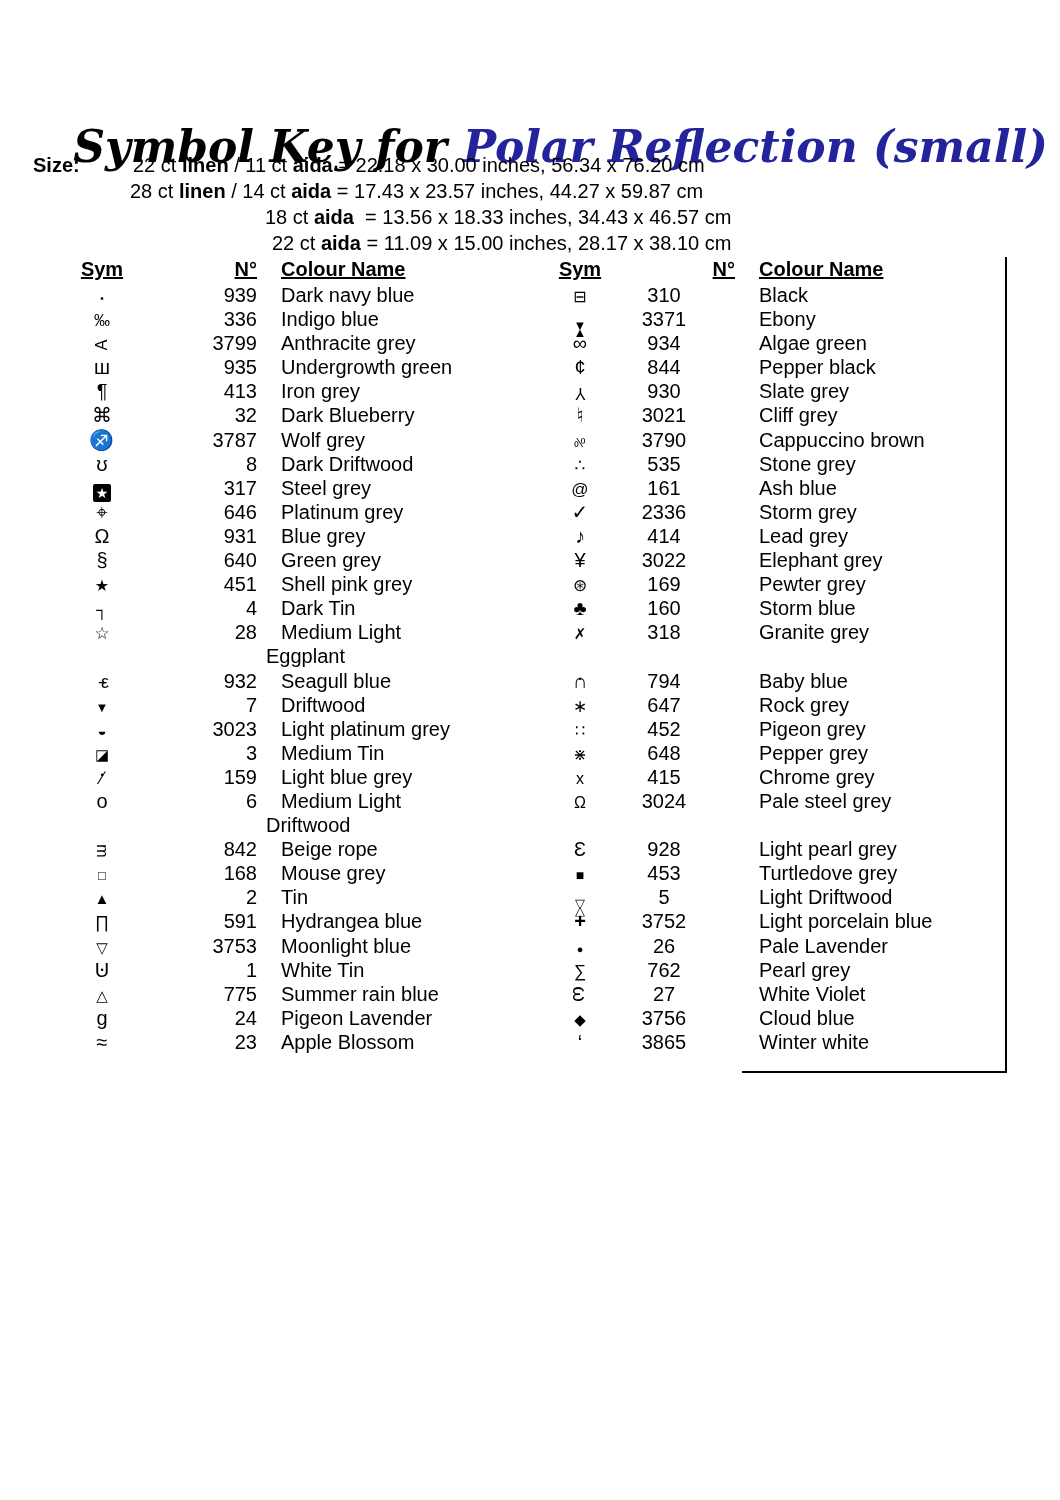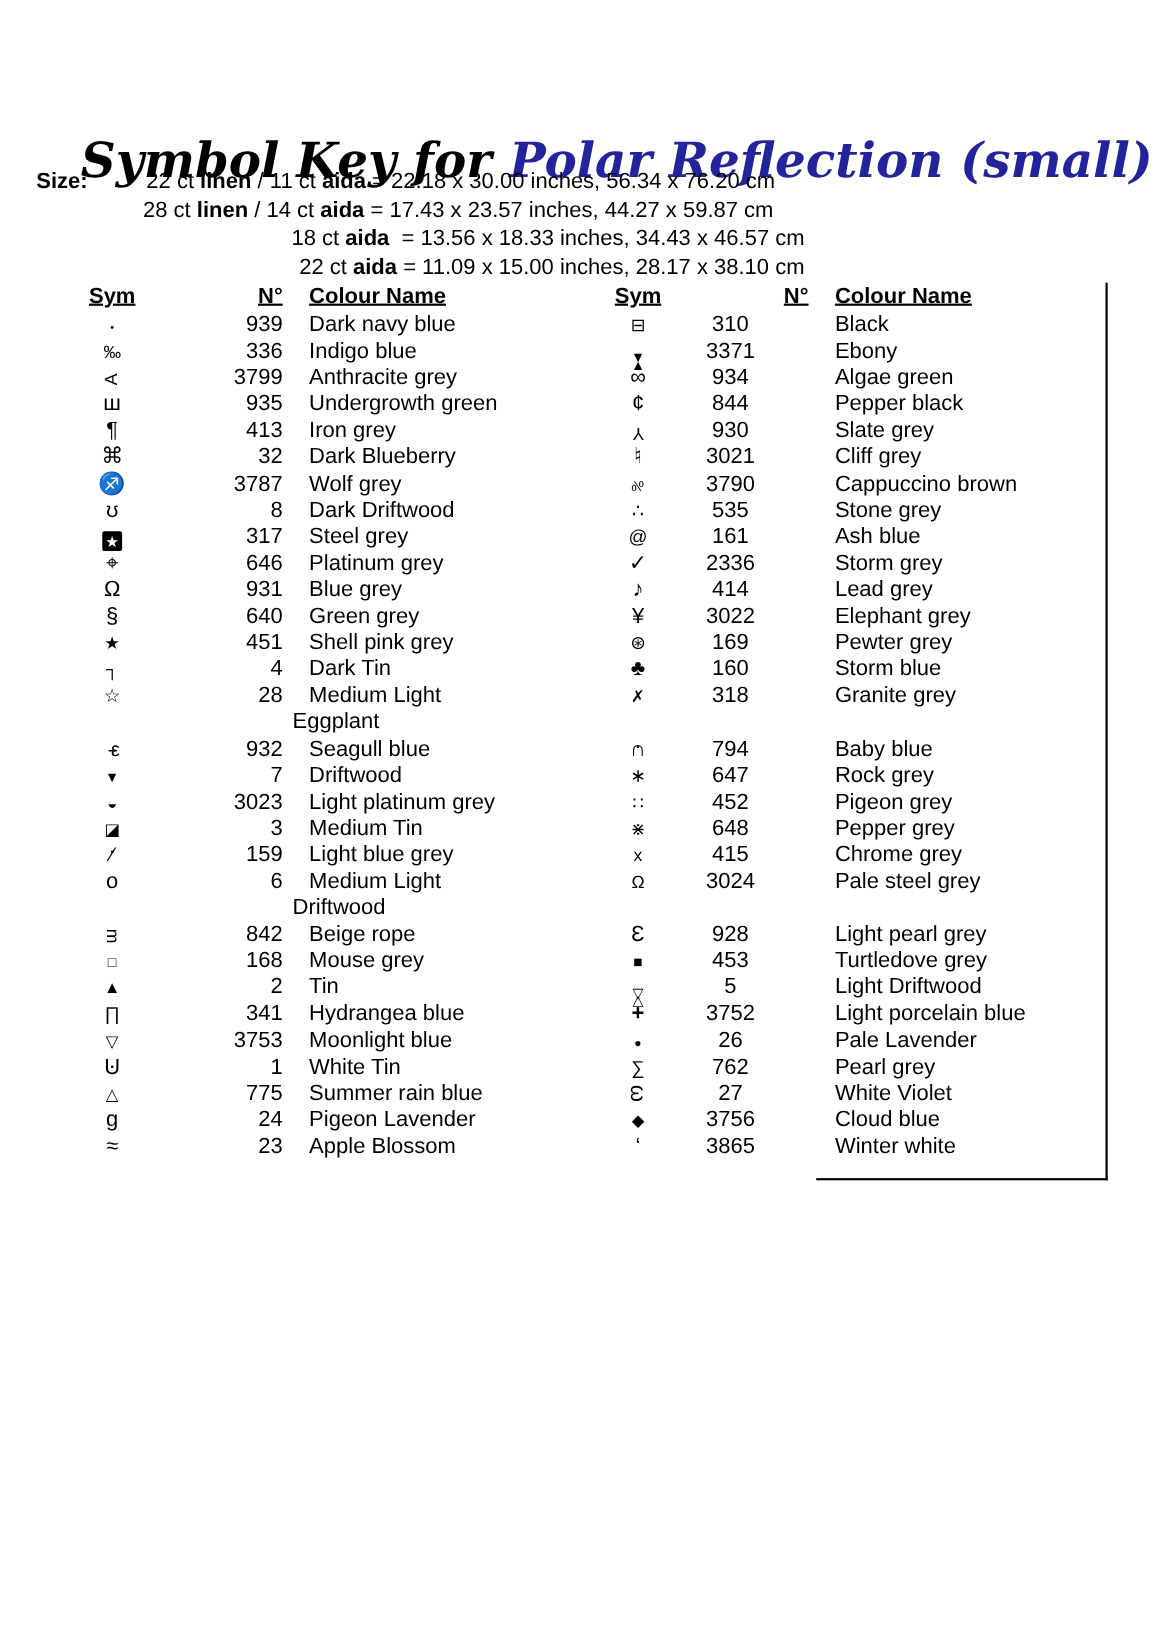--- a/index.html
+++ b/index.html
@@ -296,21 +296,21 @@
         <span class="cell c-name-l">Tin</span>
         <span class="cell c-sym-r"><span class="stack">
             <span>▽</span>
             <span>△</span>
           </span></span>
         <span class="cell c-num-r">5</span>
         <span class="cell c-name-r">Light Driftwood</span>
       </div>
       <div class="line">
         <span class="cell c-sym-l"><span class="fs17">∏</span></span>
-        <span class="cell c-num-l">341</span>
+        <span class="cell c-num-l">591</span>
         <span class="cell c-name-l">Hydrangea blue</span>
         <span class="cell c-sym-r"><span class="b fs20">+</span></span>
         <span class="cell c-num-r">3752</span>
         <span class="cell c-name-r">Light porcelain blue</span>
       </div>
       <div class="line">
         <span class="cell c-sym-l"><span class="fs15">▽</span></span>
         <span class="cell c-num-l">3753</span>
         <span class="cell c-name-l">Moonlight blue</span>
         <span class="cell c-sym-r"><span class="fs11">●</span></span>

